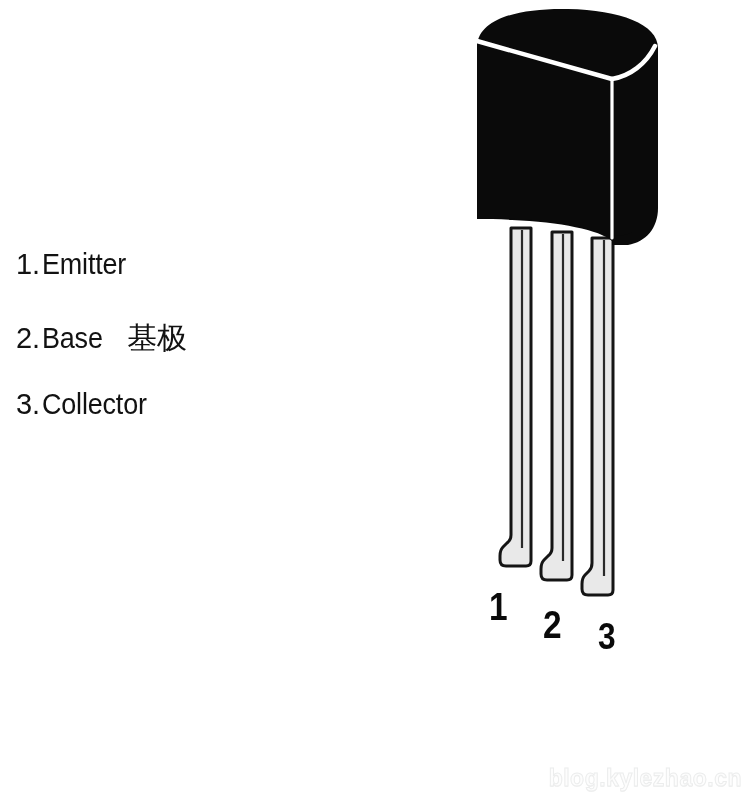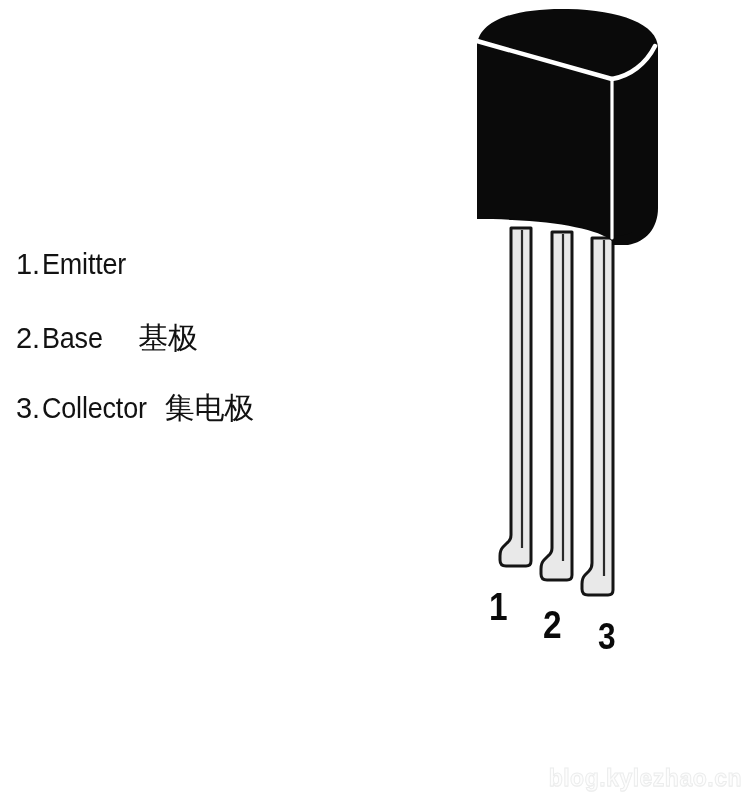--- a/index.html
+++ b/index.html
@@ -49,21 +49,21 @@
     transform: scaleX(0.93);
     transform-origin: left center;
   }
   .legend-cn {
     display: inline-block;
     font-size: 30px;
     font-weight: 500;
     margin-left: 14px;
     font-family: "DejaVu Sans", "Liberation Sans", sans-serif;
   }
-  .legend-line.l2 .legend-cn { margin-left: 31px; }
+  .legend-line.l2 .legend-cn { margin-left: 20px; }
   .legend-line.l3 .legend-cn { margin-left: 10px; }
 
   
   .device {
     position: absolute;
     left: 0;
     top: 0;
     width: 750px;
     height: 800px;
     pointer-events: none;
@@ -112,21 +112,20 @@
 
     <div class="legend-line l2">
       <span class="legend-num">2.</span>
       <span class="legend-en">Base</span>
       <span class="legend-cn">基极</span>
     </div>
 
     <div class="legend-line l3">
       <span class="legend-num">3.</span>
       <span class="legend-en">Collector</span>
-      <span class="legend-cn">集电极</span>
     </div>
 
   </div>
 
   <svg class="device" viewBox="0 0 750 800" width="750" height="800">
 
     <g>
 
       <path d="M 511 228
                L 511 535

